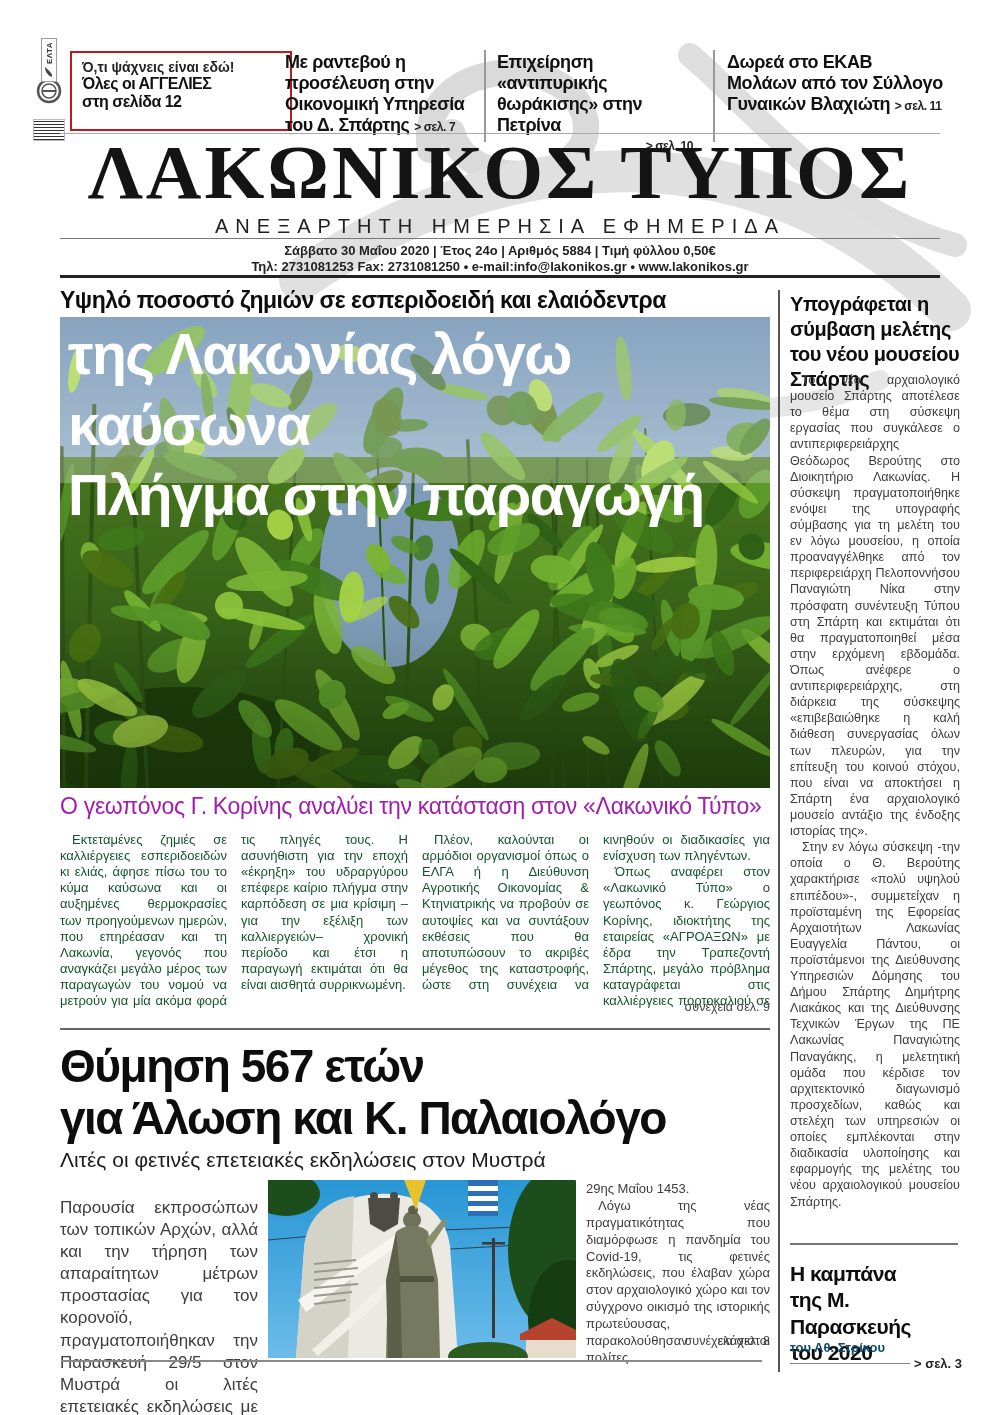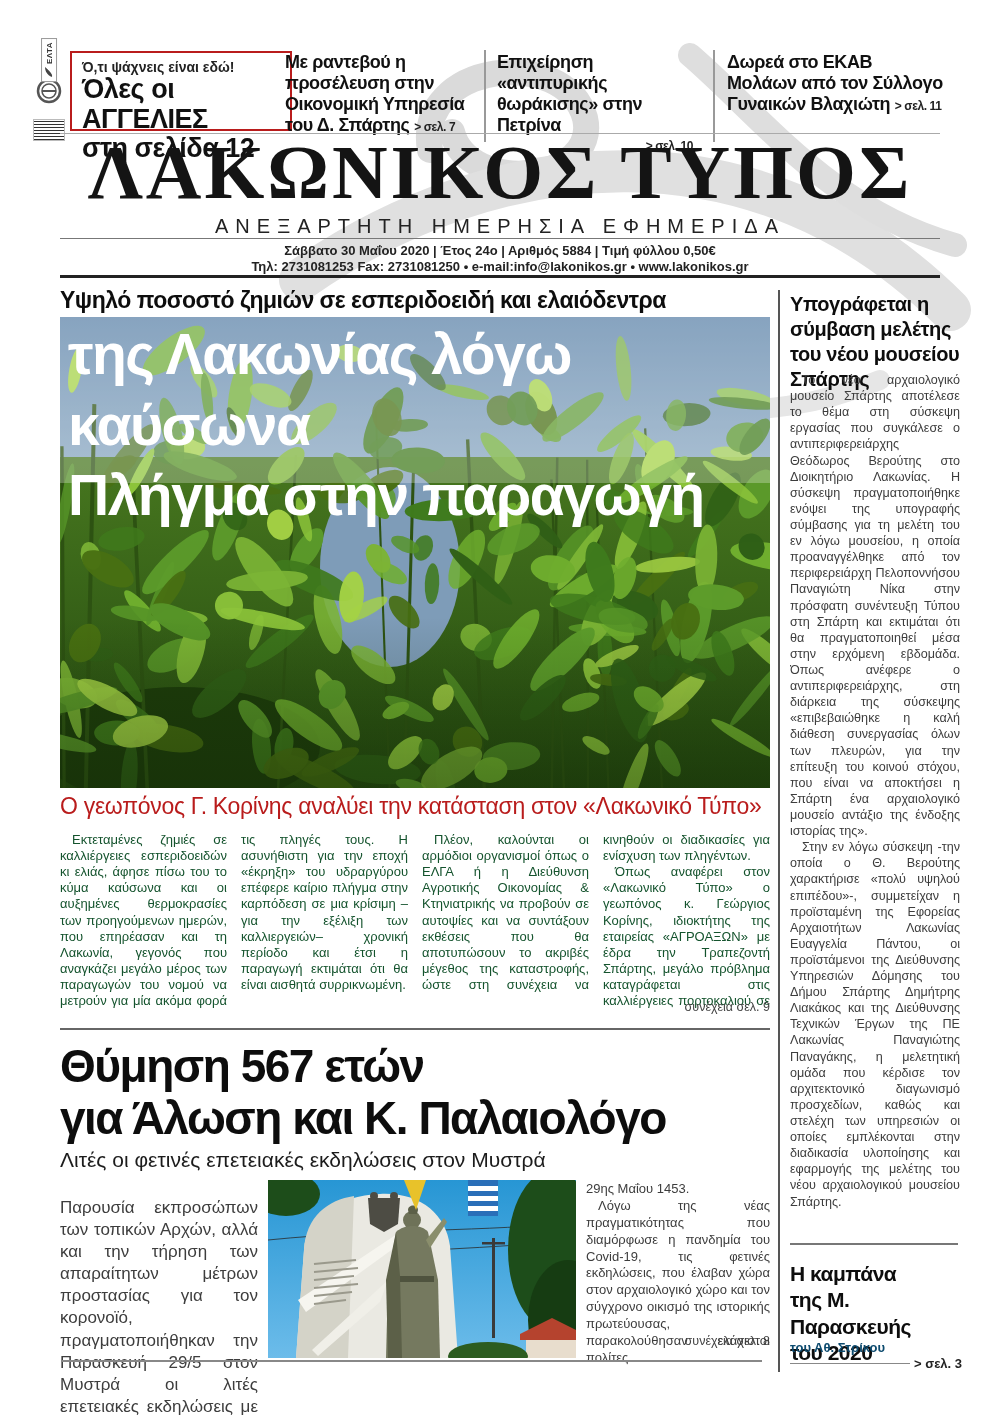--- a/index.html
+++ b/index.html
@@ -12,41 +12,41 @@
   .side-logos{left:30px;top:52px;width:38px;display:flex;flex-direction:column;gap:10px;align-items:center;z-index:2;}
   .elta{transform:rotate(-90deg);display:flex;align-items:center;gap:2px;border:1px solid #999;padding:1px 3px;background:#fff;}
   .elta-text{font-size:8px;font-weight:700;color:#333;letter-spacing:.5px;}
   .emblem{width:26px;height:26px;}
   .barcode{width:20px;height:30px;transform:rotate(-90deg);
      background:repeating-linear-gradient(90deg,#333 0 1px,#fff 1px 3px,#333 3px 4px,#fff 4px 6px);
      border:1px solid #bbb;}
   
   .teaser-box{left:70px;top:51px;width:198px;height:64px;border:2px solid #b91c1c;padding:6px 10px;z-index:2;background:#fff;}
   .tb-l1{font-size:14px;font-weight:600;color:#222;}
-  .tb-l2,.tb-l3{font-size:27px;font-weight:700;color:#111;letter-spacing:-.5px;line-height:1.1;}
+  .tb-l2,.tb-l3{font-size:16px;font-weight:700;color:#111;letter-spacing:-.5px;line-height:1.1;}
   .teaser{z-index:2;font-size:18px;font-weight:700;line-height:1.16;letter-spacing:-.4px;color:#111;}
   .pref{font-size:12px;font-weight:700;color:#222;}
   .vdiv{width:1.5px;background:#999;z-index:2;}
   .hrule{background:#aaa;z-index:2;}
   
   .mast-title{left:0;right:0;top:134px;text-align:center;font-family:"Liberation Serif","DejaVu Serif",serif;
       font-size:77px;font-weight:700;letter-spacing:3px;line-height:1;color:#141414;z-index:2;}
   .mast-sub{left:0;right:0;top:215px;text-align:center;font-size:20px;letter-spacing:7px;color:#222;z-index:2;}
   .rule-thin{left:60px;width:880px;height:1px;background:#777;z-index:2;}
   .rule-thick{left:60px;width:880px;height:2.5px;background:#222;z-index:2;}
   .dateline{left:0;right:0;text-align:center;font-size:13px;font-weight:700;color:#222;z-index:2;}
   
   .kicker{left:60px;top:287px;width:700px;font-size:23px;font-weight:700;letter-spacing:-.5px;color:#0d0d0d;z-index:2;}
   .vsep{left:778px;top:290px;width:1.5px;height:1082px;background:#555;z-index:2;}
   .photo{left:60px;top:317px;width:710px;height:471px;overflow:hidden;z-index:2;background:#426c2a;}
   .photo svg{display:block;}
   .haze{left:0;top:0;width:710px;height:166px;background:rgba(255,255,255,.27);}
   .lead-head{left:8px;top:2px;width:694px;color:#fff;font-size:57px;font-weight:700;
       letter-spacing:-1.5px;line-height:1.24;z-index:3;}
-  .lead-sub{left:60px;top:793px;width:710px;font-size:23px;font-weight:400;letter-spacing:-.3px;color:#b91c1c;z-index:2;}
+  .lead-sub{left:60px;top:793px;width:710px;font-size:23px;font-weight:400;letter-spacing:-.3px;color:#a21caf;z-index:2;}
   .lead-body{left:60px;top:832px;width:710px;height:184px;column-count:4;column-gap:14px;
       font-size:13px;line-height:1.24;text-align:justify;color:#14532d;overflow:hidden;z-index:2;}
   .lead-body p,.rc-body p{margin:0;text-indent:12px;}
   .cont{font-size:12.5px;color:#444;text-align:right;z-index:2;}
   
   .h2a{left:60px;top:1040px;width:710px;font-size:46px;font-weight:700;letter-spacing:-1.5px;line-height:1.14;color:#0d0d0d;z-index:2;}
   .s2-sub{left:60px;top:1148px;width:710px;font-size:21px;font-weight:400;color:#1c1c1c;z-index:2;}
   .s2-left{left:60px;top:1181px;width:198px;font-size:17px;line-height:1.3;text-align:justify;color:#3d3d3d;z-index:2;margin-top:16px;}
   .photo2{left:268px;top:1180px;width:308px;height:178px;overflow:hidden;z-index:2;background:#2796d4;}
   .s2-right{left:586px;top:1181px;width:184px;font-size:13px;line-height:1.3;text-align:justify;color:#3d3d3d;z-index:2;}

